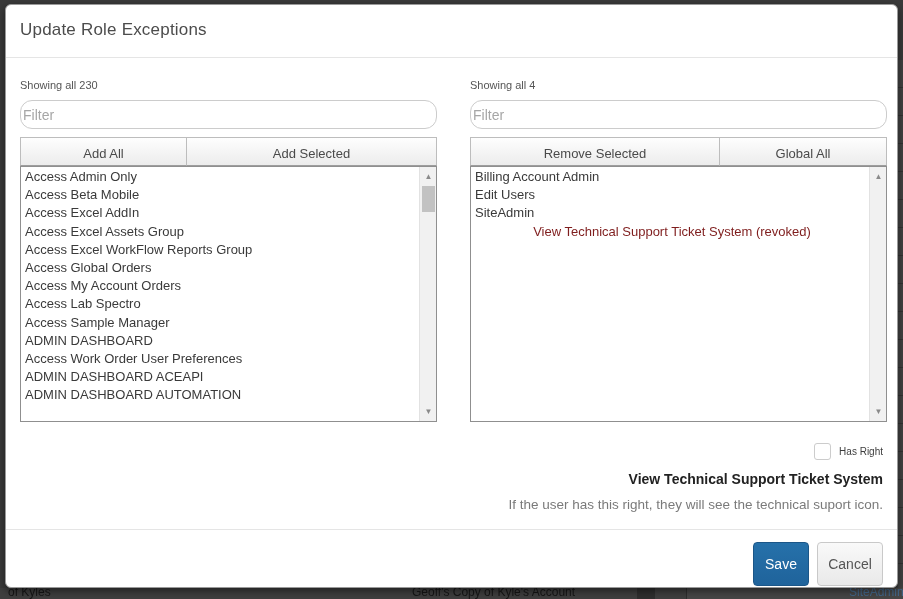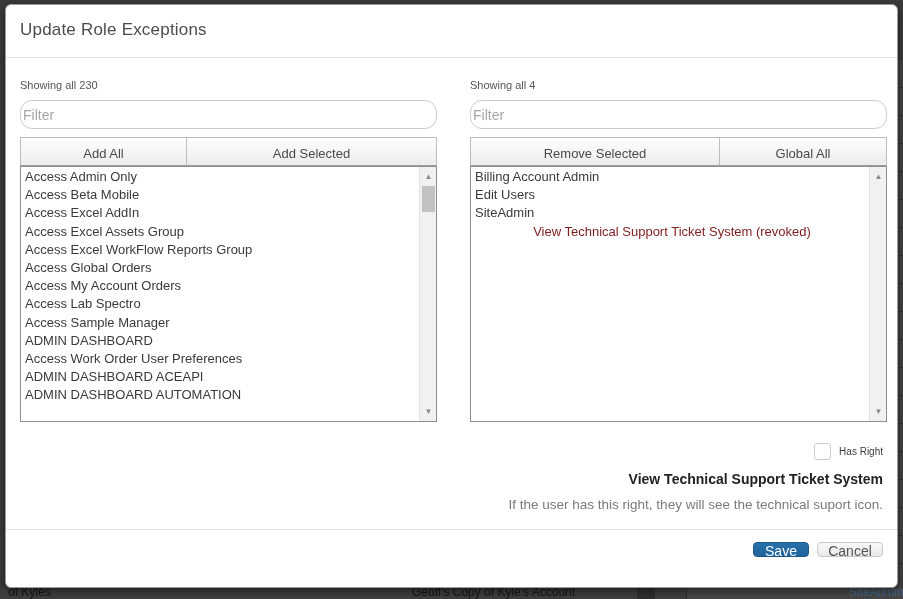--- a/index.html
+++ b/index.html
@@ -121,21 +121,21 @@
     position:absolute; top:492px; right:14px;
     font-size:13.5px; color:#7a7a7a;
   }
 
   
   .modal-footer {
     position:absolute; left:0; bottom:0; width:100%; height:58px;
     border-top:1px solid #e5e5e5;
   }
   .btn {
-    position:absolute; top:12px; height:15px; border-radius:4px;
+    position:absolute; top:12px; height:44px; border-radius:4px;
     font-family:"Liberation Sans", sans-serif; font-size:14px; cursor:pointer;
   }
   .btn-save {
     right:88px; width:56px;
     background:linear-gradient(#2671aa,#1f639b); color:#fff;
     border:1px solid #1b5688;
   }
   .btn-cancel {
     right:14px; width:66px;
     background:linear-gradient(#f9f9f9,#e9e9e9); color:#555;

